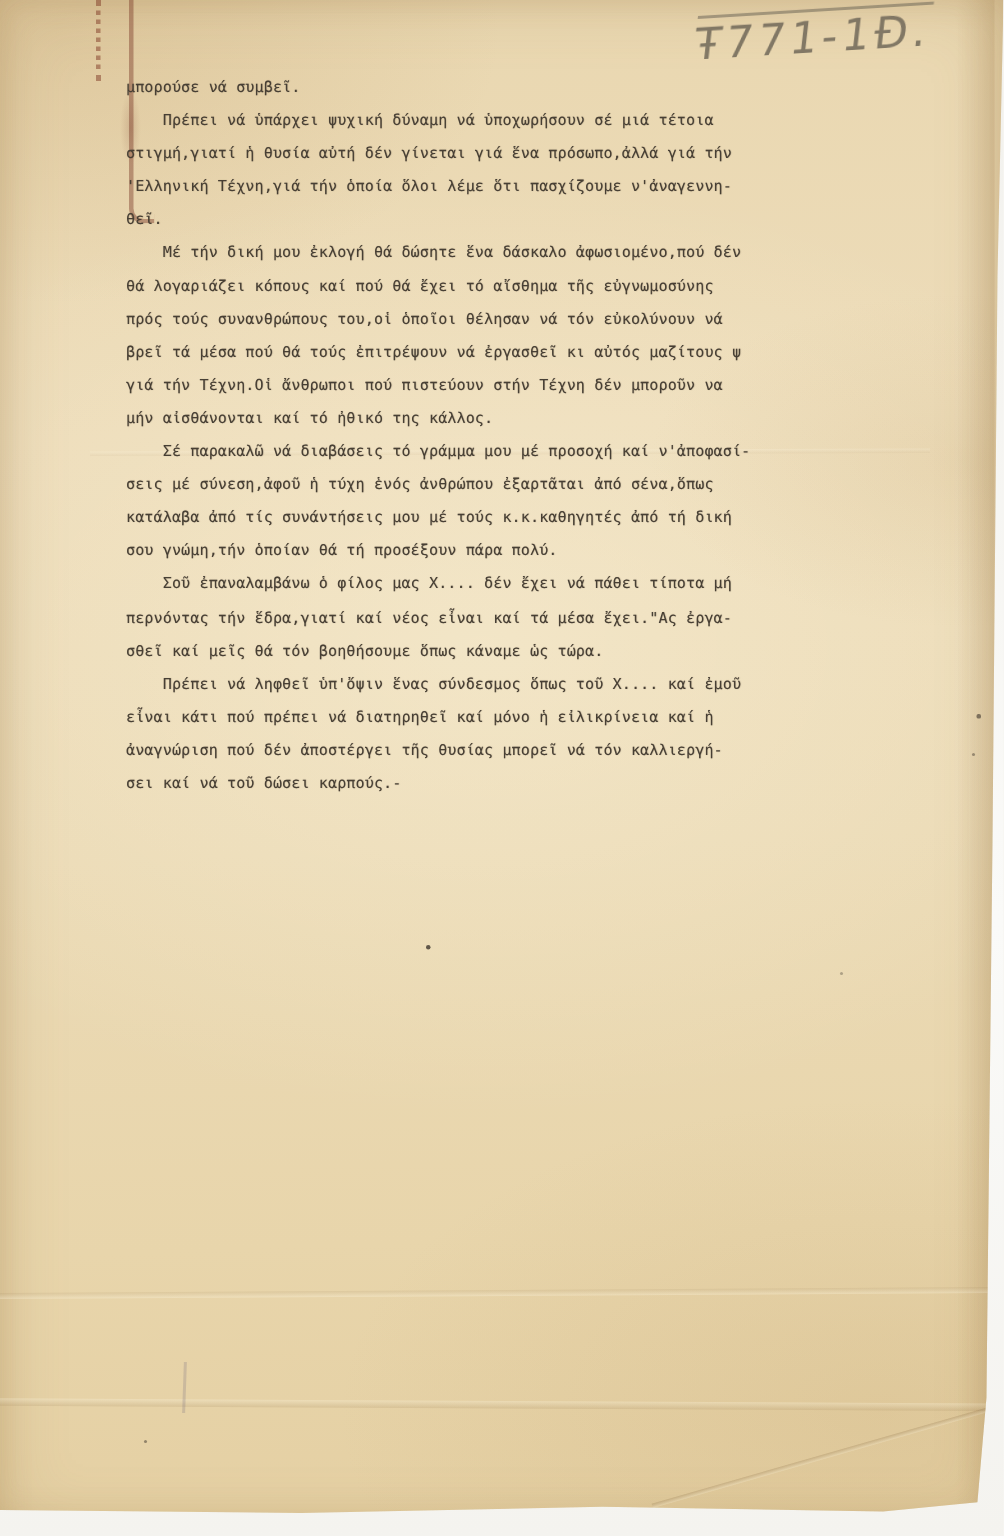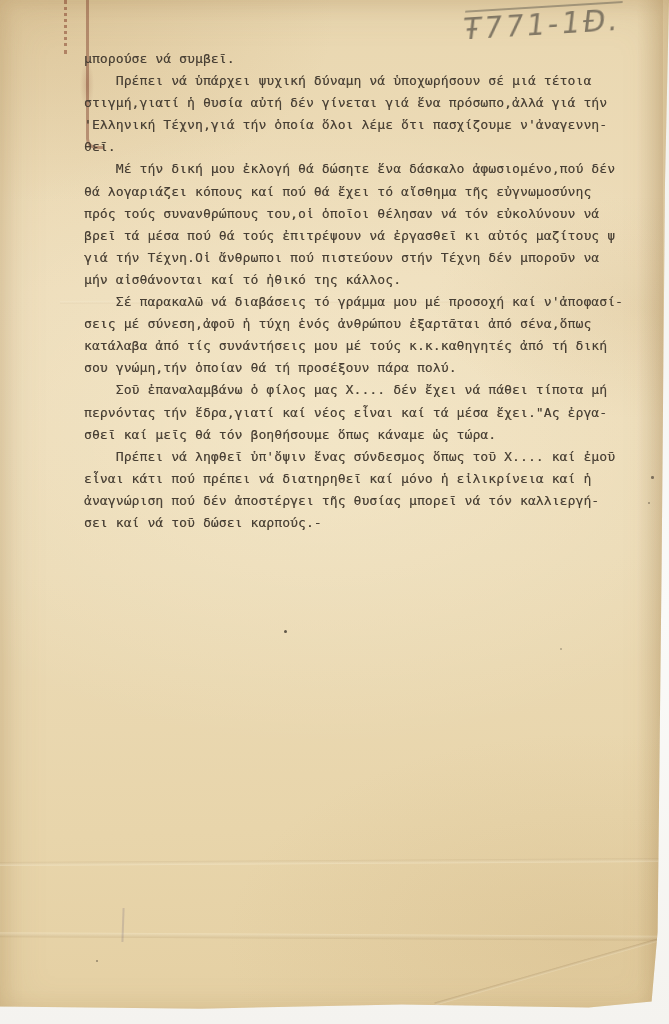--- a/index.html
+++ b/index.html
@@ -69,21 +69,21 @@
     transform: rotate(-3.5deg) skewX(-10deg);
     text-decoration: overline;
     text-decoration-color: rgba(112,103,88,0.55);
     filter: blur(0.3px);
   }
 
   
   .typewritten {
     position: absolute; left: 84px; top: 48px;
     font-family: "DejaVu Sans Mono", "DejaVu Sans", monospace;
-    font-size: 13px; line-height: 22.1px;
+    font-size: 10px; line-height: 22.1px;
     color: #473f34;
     white-space: pre;
     letter-spacing: 0.1px;
     text-shadow: 0.3px 0.3px 0.6px rgba(70,58,44,0.45);
   }
   .typewritten .line { height: 22.1px; }
 
   
   .speck { position: absolute; border-radius: 50%; background: #3d362d; }
   .speck-1 { left: 284px; top: 630px; width: 3px; height: 3px; opacity: .8; }

